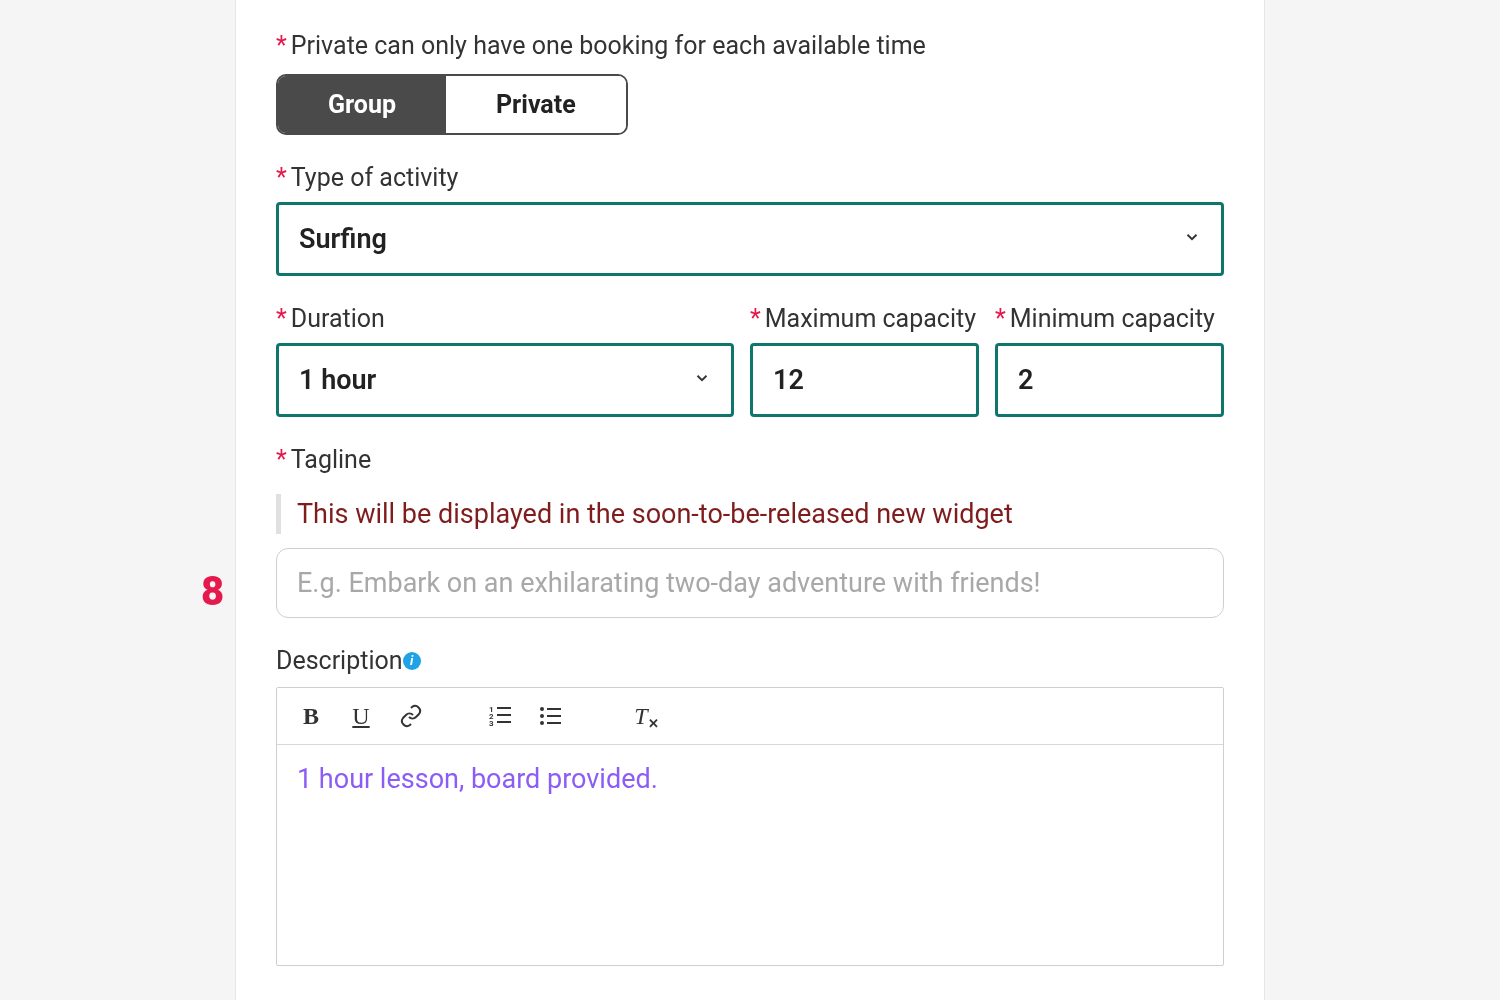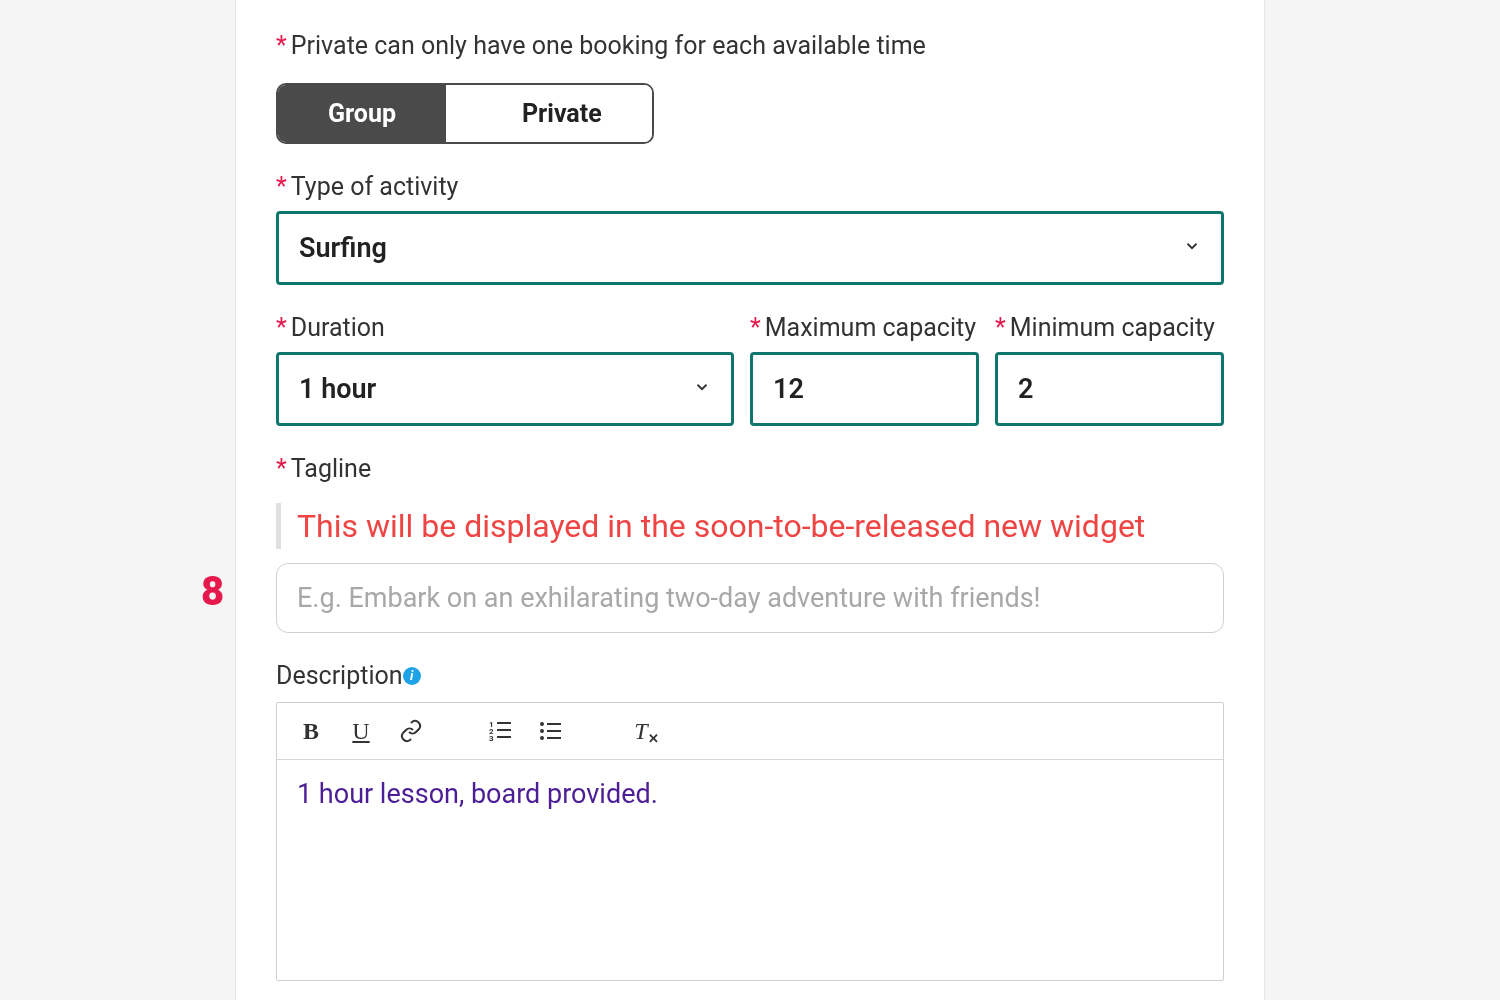--- a/index.html
+++ b/index.html
@@ -30,22 +30,21 @@
     font-size: 25px;
     color: #333;
     margin-bottom: 10px;
   }
   .req { color: #e5194b; margin-right: 4px; }
   .toggle-group {
     display: inline-flex;
     border: 2px solid #4a4a4a;
     border-radius: 10px;
     overflow: hidden;
-    margin-top: 13px;
-    gap: 26px;
+    margin-top: 4px;
   }
   .toggle-btn {
     padding: 14px 50px;
     font-size: 25px;
     font-weight: 700;
     cursor: pointer;
     user-select: none;
     background: #fff;
     color: #222;
   }
@@ -84,22 +83,22 @@
   }
   .row3 {
     display: flex;
     gap: 16px;
   }
   .col-dur { flex: 2; }
   .col-cap { flex: 1; }
   .hint-bar {
     border-left: 5px solid #e0e0e0;
     padding: 4px 16px;
-    color: #ef4444;
-    font-size: 32px;
+    color: #7f1d1d;
+    font-size: 27px;
     margin-top: 20px;
     margin-bottom: 14px;
   }
   .tagline-input {
     width: 100%;
     border: 1px solid #cfcfcf;
     border-radius: 12px;
     padding: 18px 20px;
     font-size: 27px;
     font-family: inherit;
@@ -145,21 +144,21 @@
     cursor: pointer;
     color: #333;
     font-size: 24px;
     font-weight: 700;
   }
   .tbtn svg { width: 24px; height: 24px; }
   .editor-body {
     min-height: 220px;
     padding: 18px 20px;
     font-size: 27px;
-    color: #4c1d95;
+    color: #8b5cf6;
   }
   .step-badge {
     position: absolute;
     left: -35px;
     top: 607px;
     font-size: 40px;
     font-weight: 900;
     color: #e5194b;
   }
 </style>

